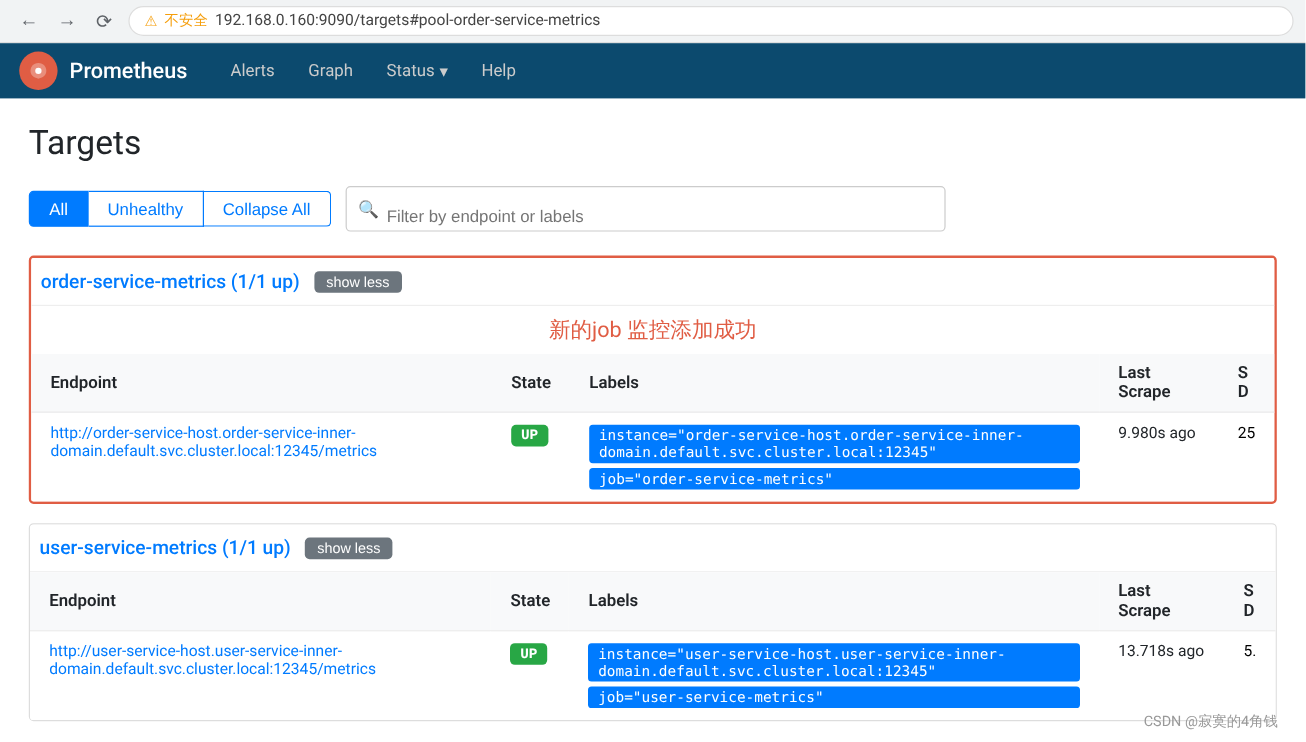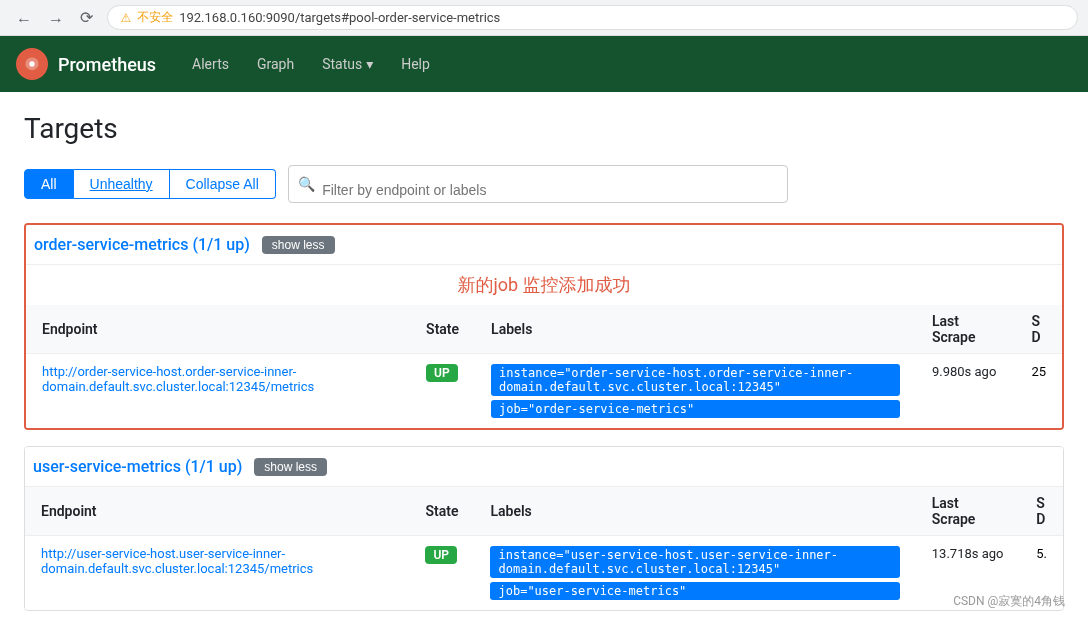--- a/index.html
+++ b/index.html
@@ -21,25 +21,25 @@
     }
     .browser-url {
       flex: 1; background: #fff; border: 1px solid #ddd; border-radius: 20px; padding: 3px 12px;
       font-size: 13px; color: #333; display: flex; align-items: center; gap: 6px;
     }
     .browser-url .warning { color: #f59e0b; font-size: 12px; }
     .browser-url .url-text { color: #444; }
 
     
     .navbar {
-      background: #14532d;
+      background: #0c4a6e;
       display: flex;
       align-items: center;
       padding: 0 16px;
-      height: 56px;
+      height: 46px;
       gap: 24px;
     }
     .navbar-brand {
       display: flex; align-items: center; gap: 10px; color: #fff; font-size: 18px; font-weight: 500;
     }
     .brand-logo {
       width: 32px; height: 32px; border-radius: 50%; background: #e05d44;
       display: flex; align-items: center; justify-content: center;
     }
     .brand-logo svg { width: 22px; height: 22px; }
@@ -63,21 +63,21 @@
       display: flex; align-items: center; gap: 12px; margin-bottom: 20px;
     }
     .filter-buttons { display: flex; gap: 0; }
     .filter-btn {
       padding: 6px 16px; border: 1px solid #007bff; cursor: pointer; font-size: 14px;
       background: #fff; color: #007bff;
     }
     .filter-btn:first-child { border-radius: 4px 0 0 4px; }
     .filter-btn:last-child { border-radius: 0 4px 4px 0; border-left: none; }
     .filter-btn.active { background: #007bff; color: #fff; }
-    .filter-btn.unhealthy { border-left: none; text-decoration: underline; }
+    .filter-btn.unhealthy { border-left: none; }
     .filter-btn.collapse-all { border-left: none; border-radius: 0 4px 4px 0; }
 
     .search-box {
       display: flex; align-items: center;
       border: 1px solid #ccc; border-radius: 4px; padding: 4px 10px;
       flex: 1; max-width: 500px; background: #fff;
     }
     .search-box input {
       border: none; outline: none; font-size: 14px; width: 100%; color: #555; margin-top: 12px;
     }
@@ -118,21 +118,21 @@
     .target-table td {
       padding: 10px 16px; vertical-align: top; font-size: 13px;
       border-bottom: 1px solid #f0f0f0;
     }
     .target-table tr:last-child td { border-bottom: none; }
 
     .state-badge {
       display: inline-block; padding: 2px 8px; border-radius: 4px;
       font-size: 12px; font-weight: 600; color: #fff;
     }
-    .state-up { background: #28a745; }
+    .state-up { background: #28a745; font-family: Liberation Mono, monospace; }
 
     .endpoint-link { color: #007bff; text-decoration: none; }
 
     .labels-cell { display: flex; flex-direction: column; gap: 4px; }
     .label-badge {
       display: inline-block; background: #007bff; color: #fff;
       padding: 2px 8px; border-radius: 3px; font-size: 12px; font-family: monospace;
     }
 
     .last-scrape { color: #212529; white-space: nowrap; }

